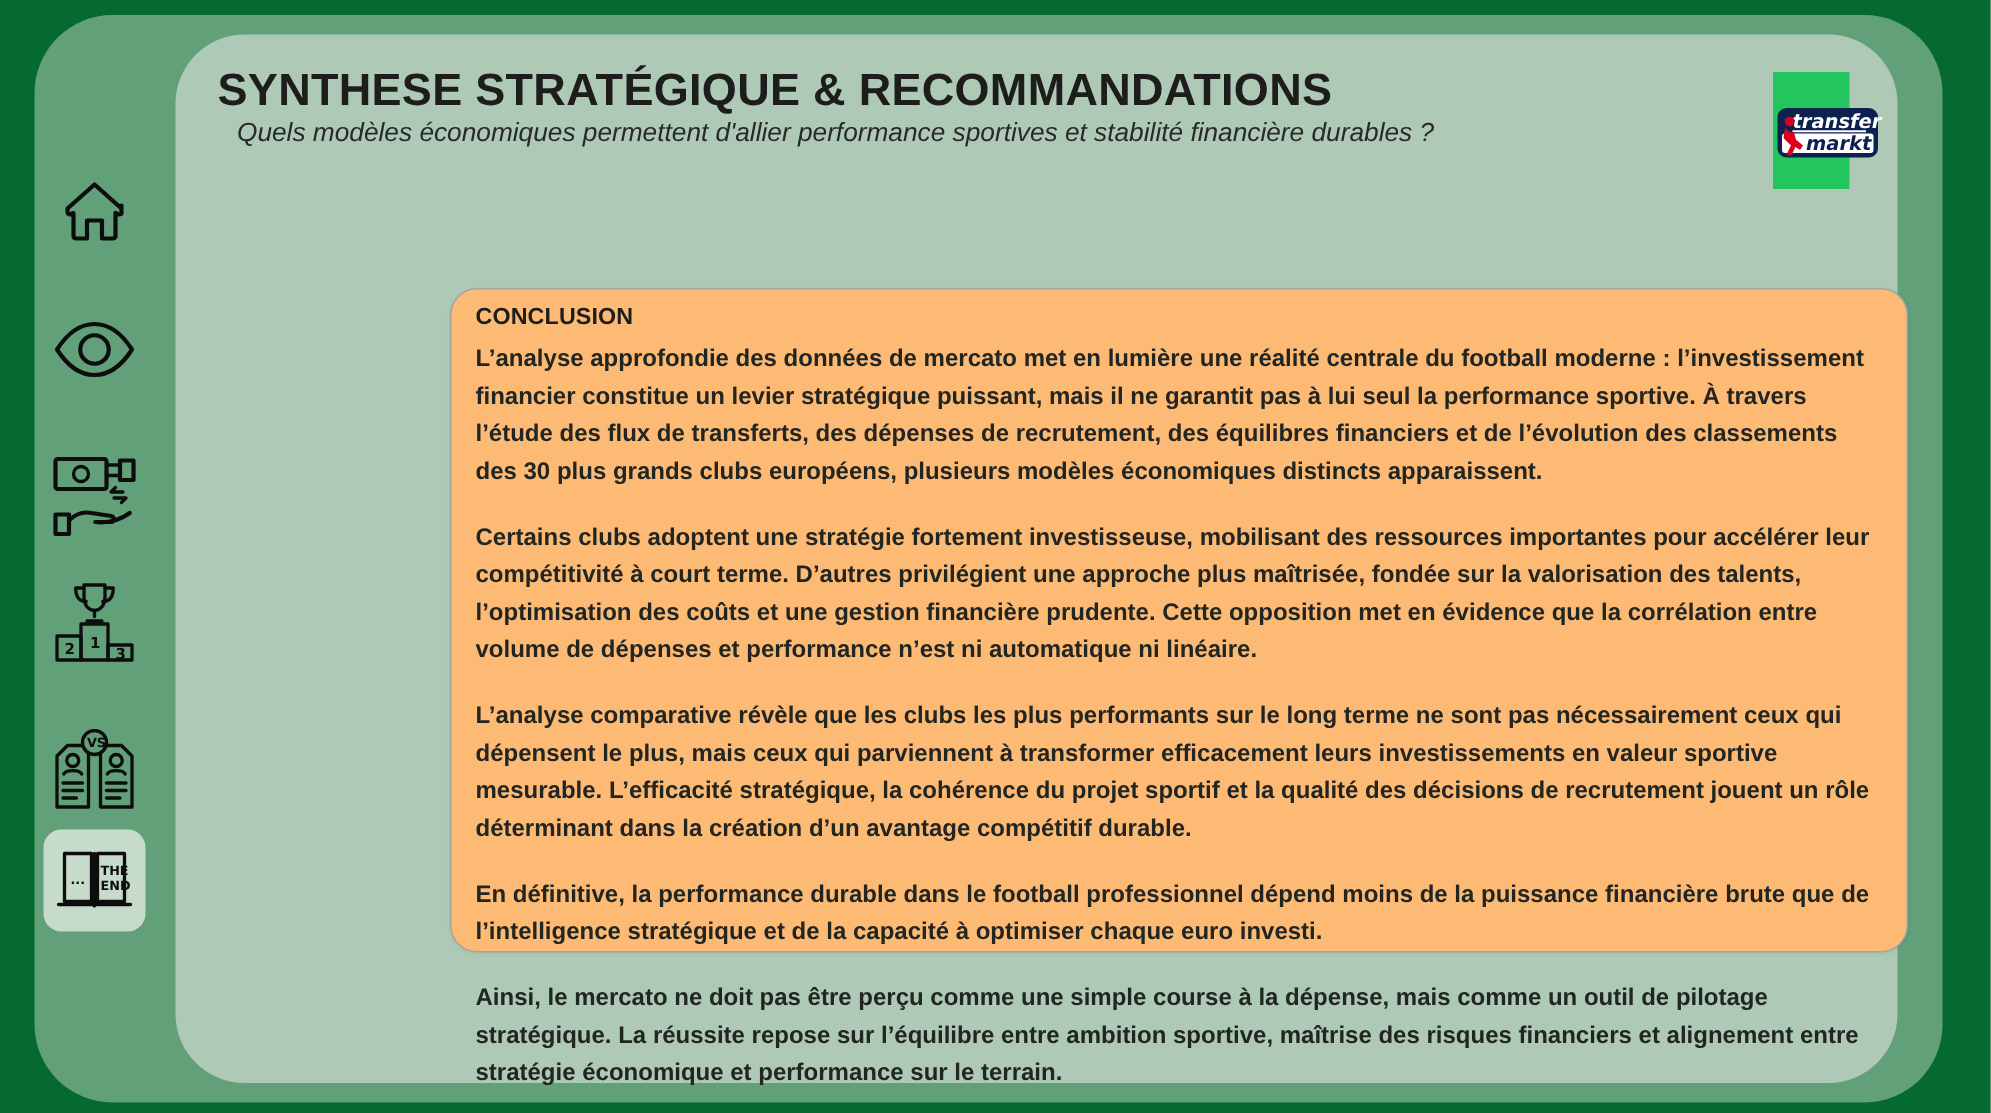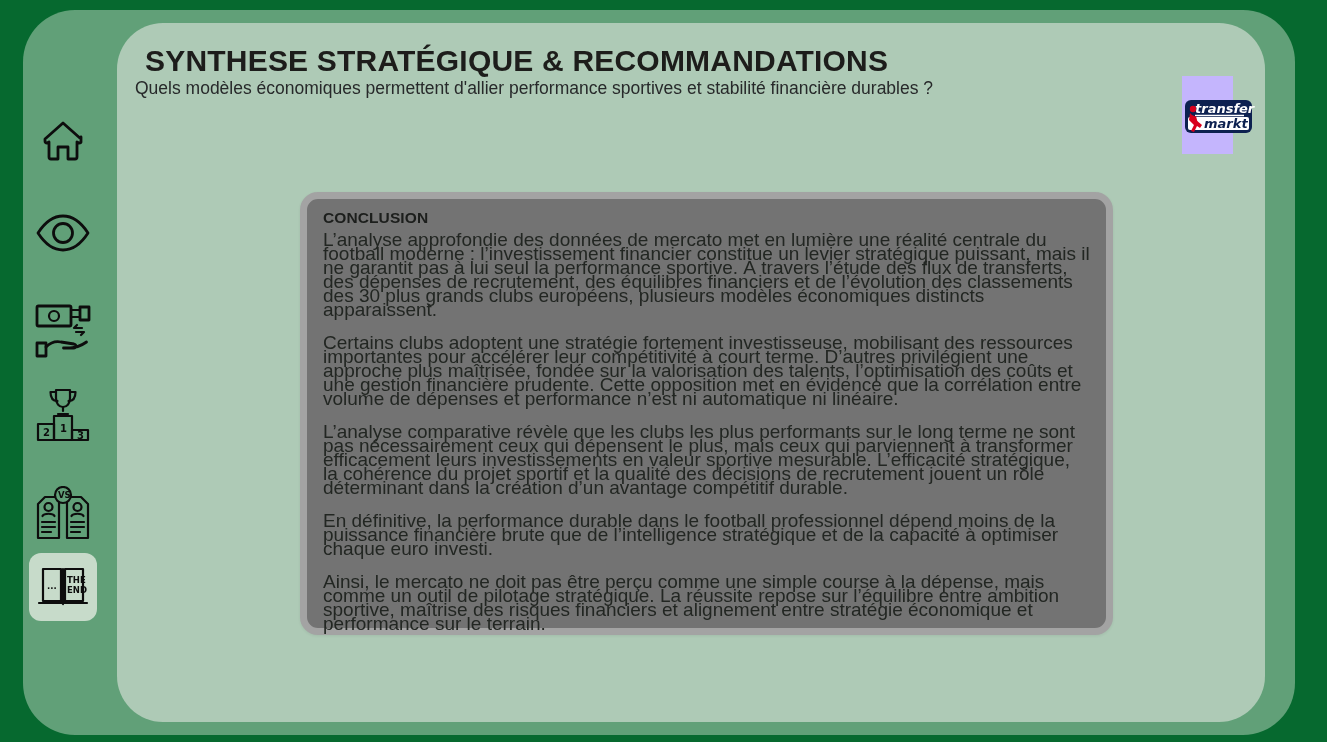--- a/index.html
+++ b/index.html
@@ -16,60 +16,60 @@
   .main-panel {
     position:absolute; left:117px; top:23px; width:1148px; height:699px;
     background:#aecab6; border-radius:46px;
   }
   
   .page-title {
     position:absolute; left:145px; top:44px;
     font-size:30px; font-weight:700; letter-spacing:.2px; color:#1d1d1b;
   }
   .page-subtitle {
-    position:absolute; left:135px; top:78px;
-    font-size:17.5px; color:#27292a;
+    position:absolute; left:158px; top:78px;
+    font-size:17.5px; font-style:italic; color:#27292a;
   }
   
   .tm-logo {
     position:absolute; left:1182px; top:48px; width:51px; height:78px;
-    background:#c4b5fd;
-    margin-top:28px;
+    background:#22c55e;
   }
   .tm-logo svg { display:block; }
   .tm-top-text { font-family:"DejaVu Sans", sans-serif; font-weight:bold; font-style:italic; font-size:13px; fill:#ffffff; }
   .tm-bot-text { font-family:"DejaVu Sans", sans-serif; font-weight:bold; font-style:italic; font-size:13px; fill:#0d2150; }
   
   .nav-item {
     position:absolute; left:29px; width:68px; height:60px;
     display:flex; align-items:center; justify-content:center;
     cursor:pointer;
   }
   .nav-item.active {
     background:#c7dbca; border-radius:12px; height:68px;
   }
   .nav-item svg { display:block; }
   .icon-stroke { fill:none; stroke:#0d0d0d; stroke-width:2.8; stroke-linecap:round; stroke-linejoin:round; }
   .icon-stroke-thin { fill:none; stroke:#0d0d0d; stroke-width:2.2; stroke-linecap:round; stroke-linejoin:round; }
   .icon-num { font-family:"DejaVu Sans", sans-serif; font-size:10px; font-weight:bold; fill:#0d0d0d; }
   .icon-txt-sm { font-family:"DejaVu Sans", sans-serif; font-size:8.5px; font-weight:bold; fill:#0d0d0d; }
   
   .card {
-    position:absolute; left:300px; top:192px; width:813px; height:443px;
-    background:#737373; border:7px solid #a3a3a3; border-radius:18px;
+    position:absolute; left:300px; top:192px; width:972px; height:443px;
+    background:#fdba74; border:1px solid #a3a3a3; border-radius:18px;
     padding:10px 16px 0 16px;
     box-shadow:0 1px 3px rgba(0,0,0,.07);
   }
   .card-title {
     font-size:15.5px; font-weight:800; color:#1c1e1c; letter-spacing:.1px;
     margin-bottom:6px;
   }
   .card p {
-    font-size:19px; line-height:14px; color:#222622;
+    font-size:16px; line-height:25px; color:#222622;
     margin-bottom:19px;
+    font-weight:bold;
   }
 </style>
 </head>
 <body>
 
 <div class="frame"></div>
 <div class="main-panel"></div>
 
 <div class="nav-item" style="top:111px;">
   <span>

